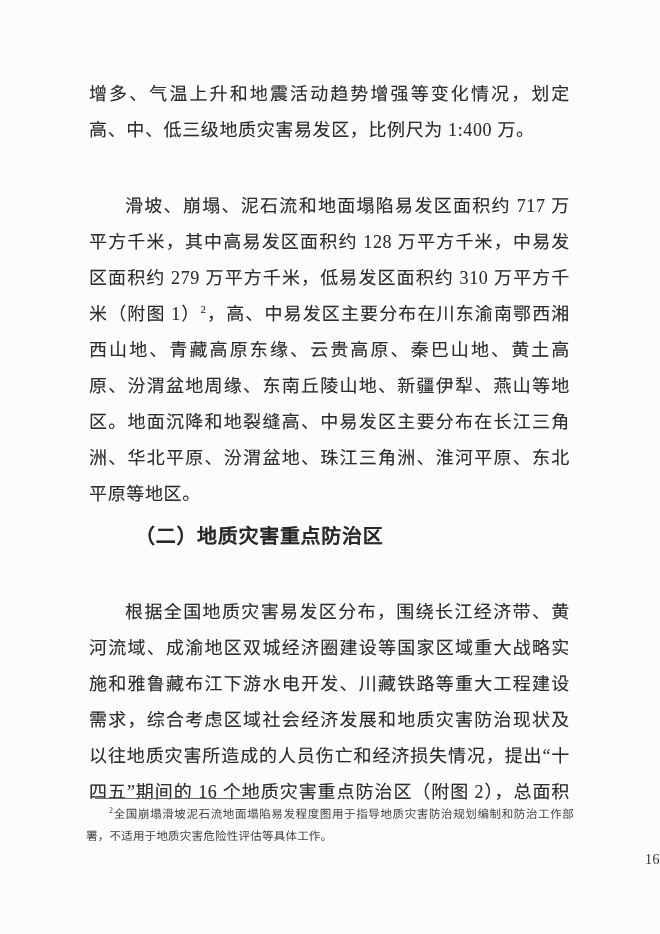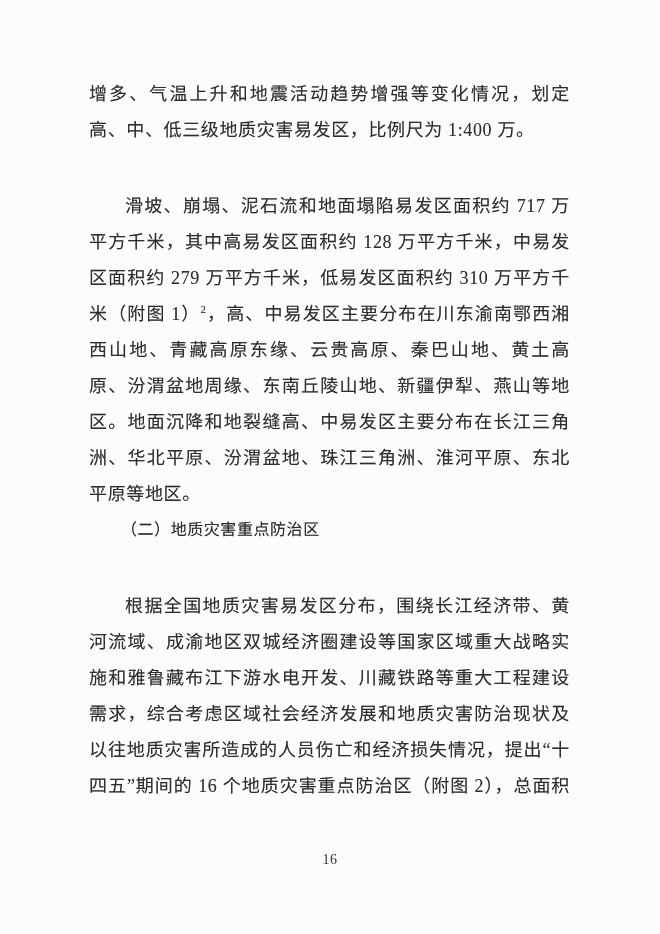--- a/index.html
+++ b/index.html
@@ -31,25 +31,25 @@
     letter-spacing: 0.035em;
     text-align: justify;
     text-justify: inter-ideograph;
     text-shadow: 0 0 0.4px rgba(40,40,40,0.35);
   }
   .para.indent {
     text-indent: 2em;
     margin-top: 40px;
   }
   .section-heading {
-    margin: 0;
-    font-size: 16px;
+    margin: 6px;
+    font-size: 20px;
     line-height: 36px;
     letter-spacing: 0.035em;
-    font-weight: normal;
+    font-weight: bold;
     text-indent: 2em;
     color: #2a2927;
     text-shadow: 0 0 0.4px rgba(40,40,40,0.4);
   }
   sup.fn-ref {
     font-size: 11px;
     line-height: 0;
     vertical-align: super;
   }
   .footnote-block {
@@ -76,21 +76,21 @@
   .footnote-text sup {
     font-size: 8px;
     vertical-align: super;
     line-height: 0;
   }
   .page-number {
     position: absolute;
     left: 0;
     top: 852px;
     width: 100%;
-    text-align: center;
+    text-align: right;
     font-size: 14px;
     letter-spacing: 0.5px;
     color: #33322f;
   }
 </style>
 </head>
 <body>
 
 <div class="page">
 
@@ -99,16 +99,20 @@
     <p class="para">增多、气温上升和地震活动趋势增强等变化情况，划定高、中、低三级地质灾害易发区，比例尺为 1:400 万。</p>
 
     <p class="para indent"><span>滑坡、崩塌、泥石流和地面塌陷易发区面积约 717 万平方千米，其中高易发区面积约 128 万平方千米，中易发区面积约 279 万平方千米，低易发区面积约 310 万平方千米（附图 1）</span><sup class="fn-ref">2</sup><span>，高、中易发区主要分布在川东渝南鄂西湘西山地、青藏高原东缘、云贵高原、秦巴山地、黄土高原、汾渭盆地周缘、东南丘陵山地、新疆伊犁、燕山等地区。地面沉降和地裂缝高、中易发区主要分布在长江三角洲、华北平原、汾渭盆地、珠江三角洲、淮河平原、东北平原等地区。</span></p>
 
     <h3 class="section-heading">（二）地质灾害重点防治区</h3>
 
     <p class="para indent">根据全国地质灾害易发区分布，围绕长江经济带、黄河流域、成渝地区双城经济圈建设等国家区域重大战略实施和雅鲁藏布江下游水电开发、川藏铁路等重大工程建设需求，综合考虑区域社会经济发展和地质灾害防治现状及以往地质灾害所造成的人员伤亡和经济损失情况，提出“十四五”期间的 16 个地质灾害重点防治区（附图 2），总面积约 315.3 万平方千米。其中，滑坡、崩塌、泥石流、地面塌陷重点防治区面积约 288.2 万平方千米，地面沉降和地裂缝重点防治区面积约 27.1 万平方千米。</p>
 
   </div>
 
+  <div class="footnote-block">
+    <div class="footnote-rule"></div>
+    <p class="footnote-text"><sup>2</sup><span>全国崩塌滑坡泥石流地面塌陷易发程度图用于指导地质灾害防治规划编制和防治工作部署，不适用于地质灾害危险性评估等具体工作。</span></p>
+  </div>
 
   <div class="page-number">16</div>
 
 </div>
 
 </body></html>

